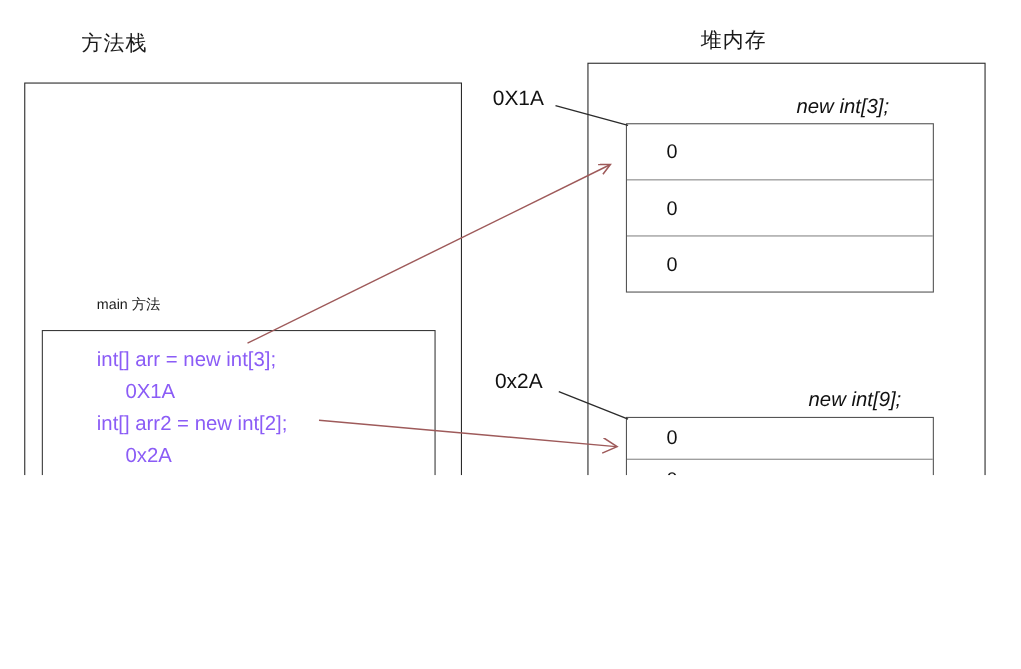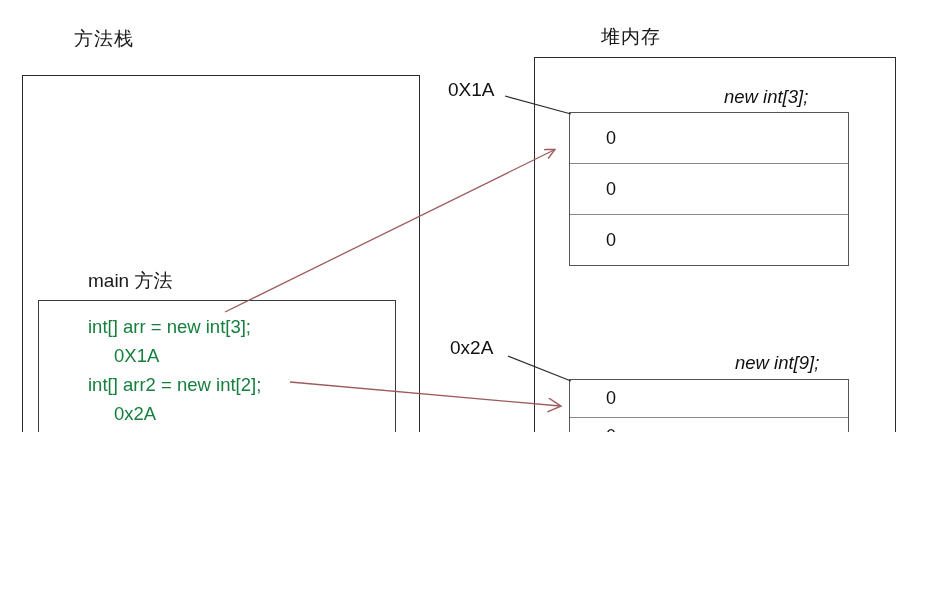--- a/index.html
+++ b/index.html
@@ -20,61 +20,61 @@
   .abs { position: absolute; }
 
   
   .section-title {
     font-size: 19px;
     color: #1a1a1a;
     letter-spacing: 1px;
     white-space: nowrap;
   }
   #stack-title { left: 74px;  top: 26px; }
-  #heap-title  { left: 601px; top: 24px; }
+  #heap-title  { left: 637px; top: 24px; }
 
   
   .panel {
     border: 1.5px solid #2b2b2b;
     background: #ffffff;
     box-sizing: border-box;
   }
   #stack-panel {
     left: 22px; top: 75px;
     width: 398px; height: 515px;
   }
   #heap-panel {
     left: 534px; top: 57px;
     width: 362px; height: 533px;
   }
 
   
   #main-method-label {
     left: 88px; top: 268px;
-    font-size: 19px;
+    font-size: 13px;
     color: #1a1a1a;
     white-space: nowrap;
     text-align: right;
   }
   #main-method-box {
     left: 38px; top: 300px;
     width: 358px; height: 269px;
     border: 1.5px solid #3a3a3a;
     background: #ffffff;
     box-sizing: border-box;
   }
 
   
   #code-block {
     left: 88px; top: 318px;
     width: 290px;
   }
   .code-line {
     font-size: 18.5px;
-    color: #15803d;
+    color: #8b5cf6;
     white-space: pre;
     line-height: 1;
   }
   .code-line.indent { padding-left: 26px; }
 
   
   .array-box {
     border: 1.2px solid #555555;
     background: #ffffff;
     box-sizing: border-box;

